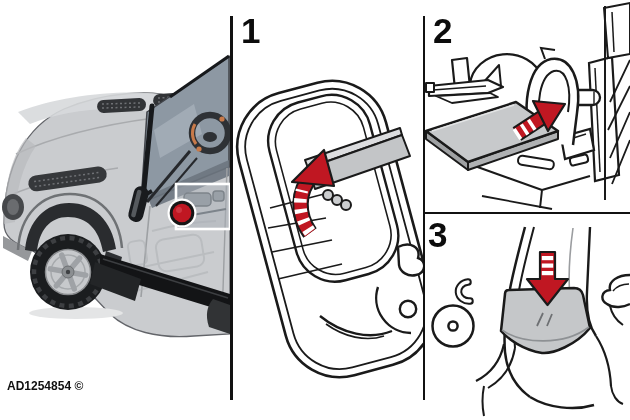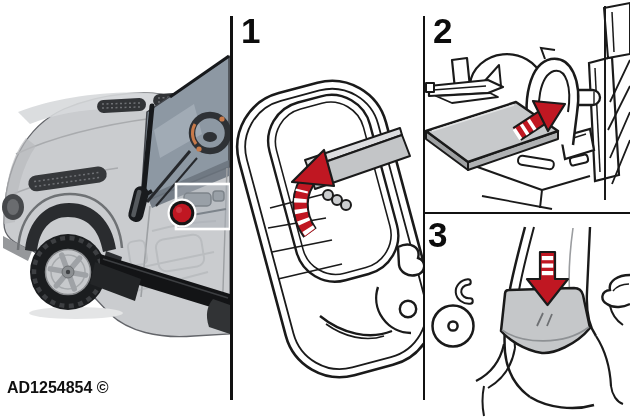--- a/index.html
+++ b/index.html
@@ -13,21 +13,21 @@
   .divider-v2{left:422.5px;top:16px;width:2.5px;height:384px;}
   .divider-h{left:423px;top:211.5px;width:207px;height:2.5px;}
   .step-num{
     position:absolute;font-weight:bold;font-size:35px;line-height:1;color:#0c0c0c;
     letter-spacing:-1px;user-select:none;
   }
   .step-1{left:241px;top:13px;}
   .step-2{left:433px;top:13px;}
   .step-3{left:428px;top:217px;}
   .ref-code{
-    position:absolute;left:7px;top:379px;font-size:16px;font-weight:bold;color:#101010;
+    position:absolute;left:7px;top:379px;font-size:12px;font-weight:bold;color:#101010;
   }
 </style>
 </head>
 <body>
 
 <div class="stage">
 
   <svg style="left:0;top:0" width="232" height="420" viewBox="0 0 232 420">
 
     <g>

